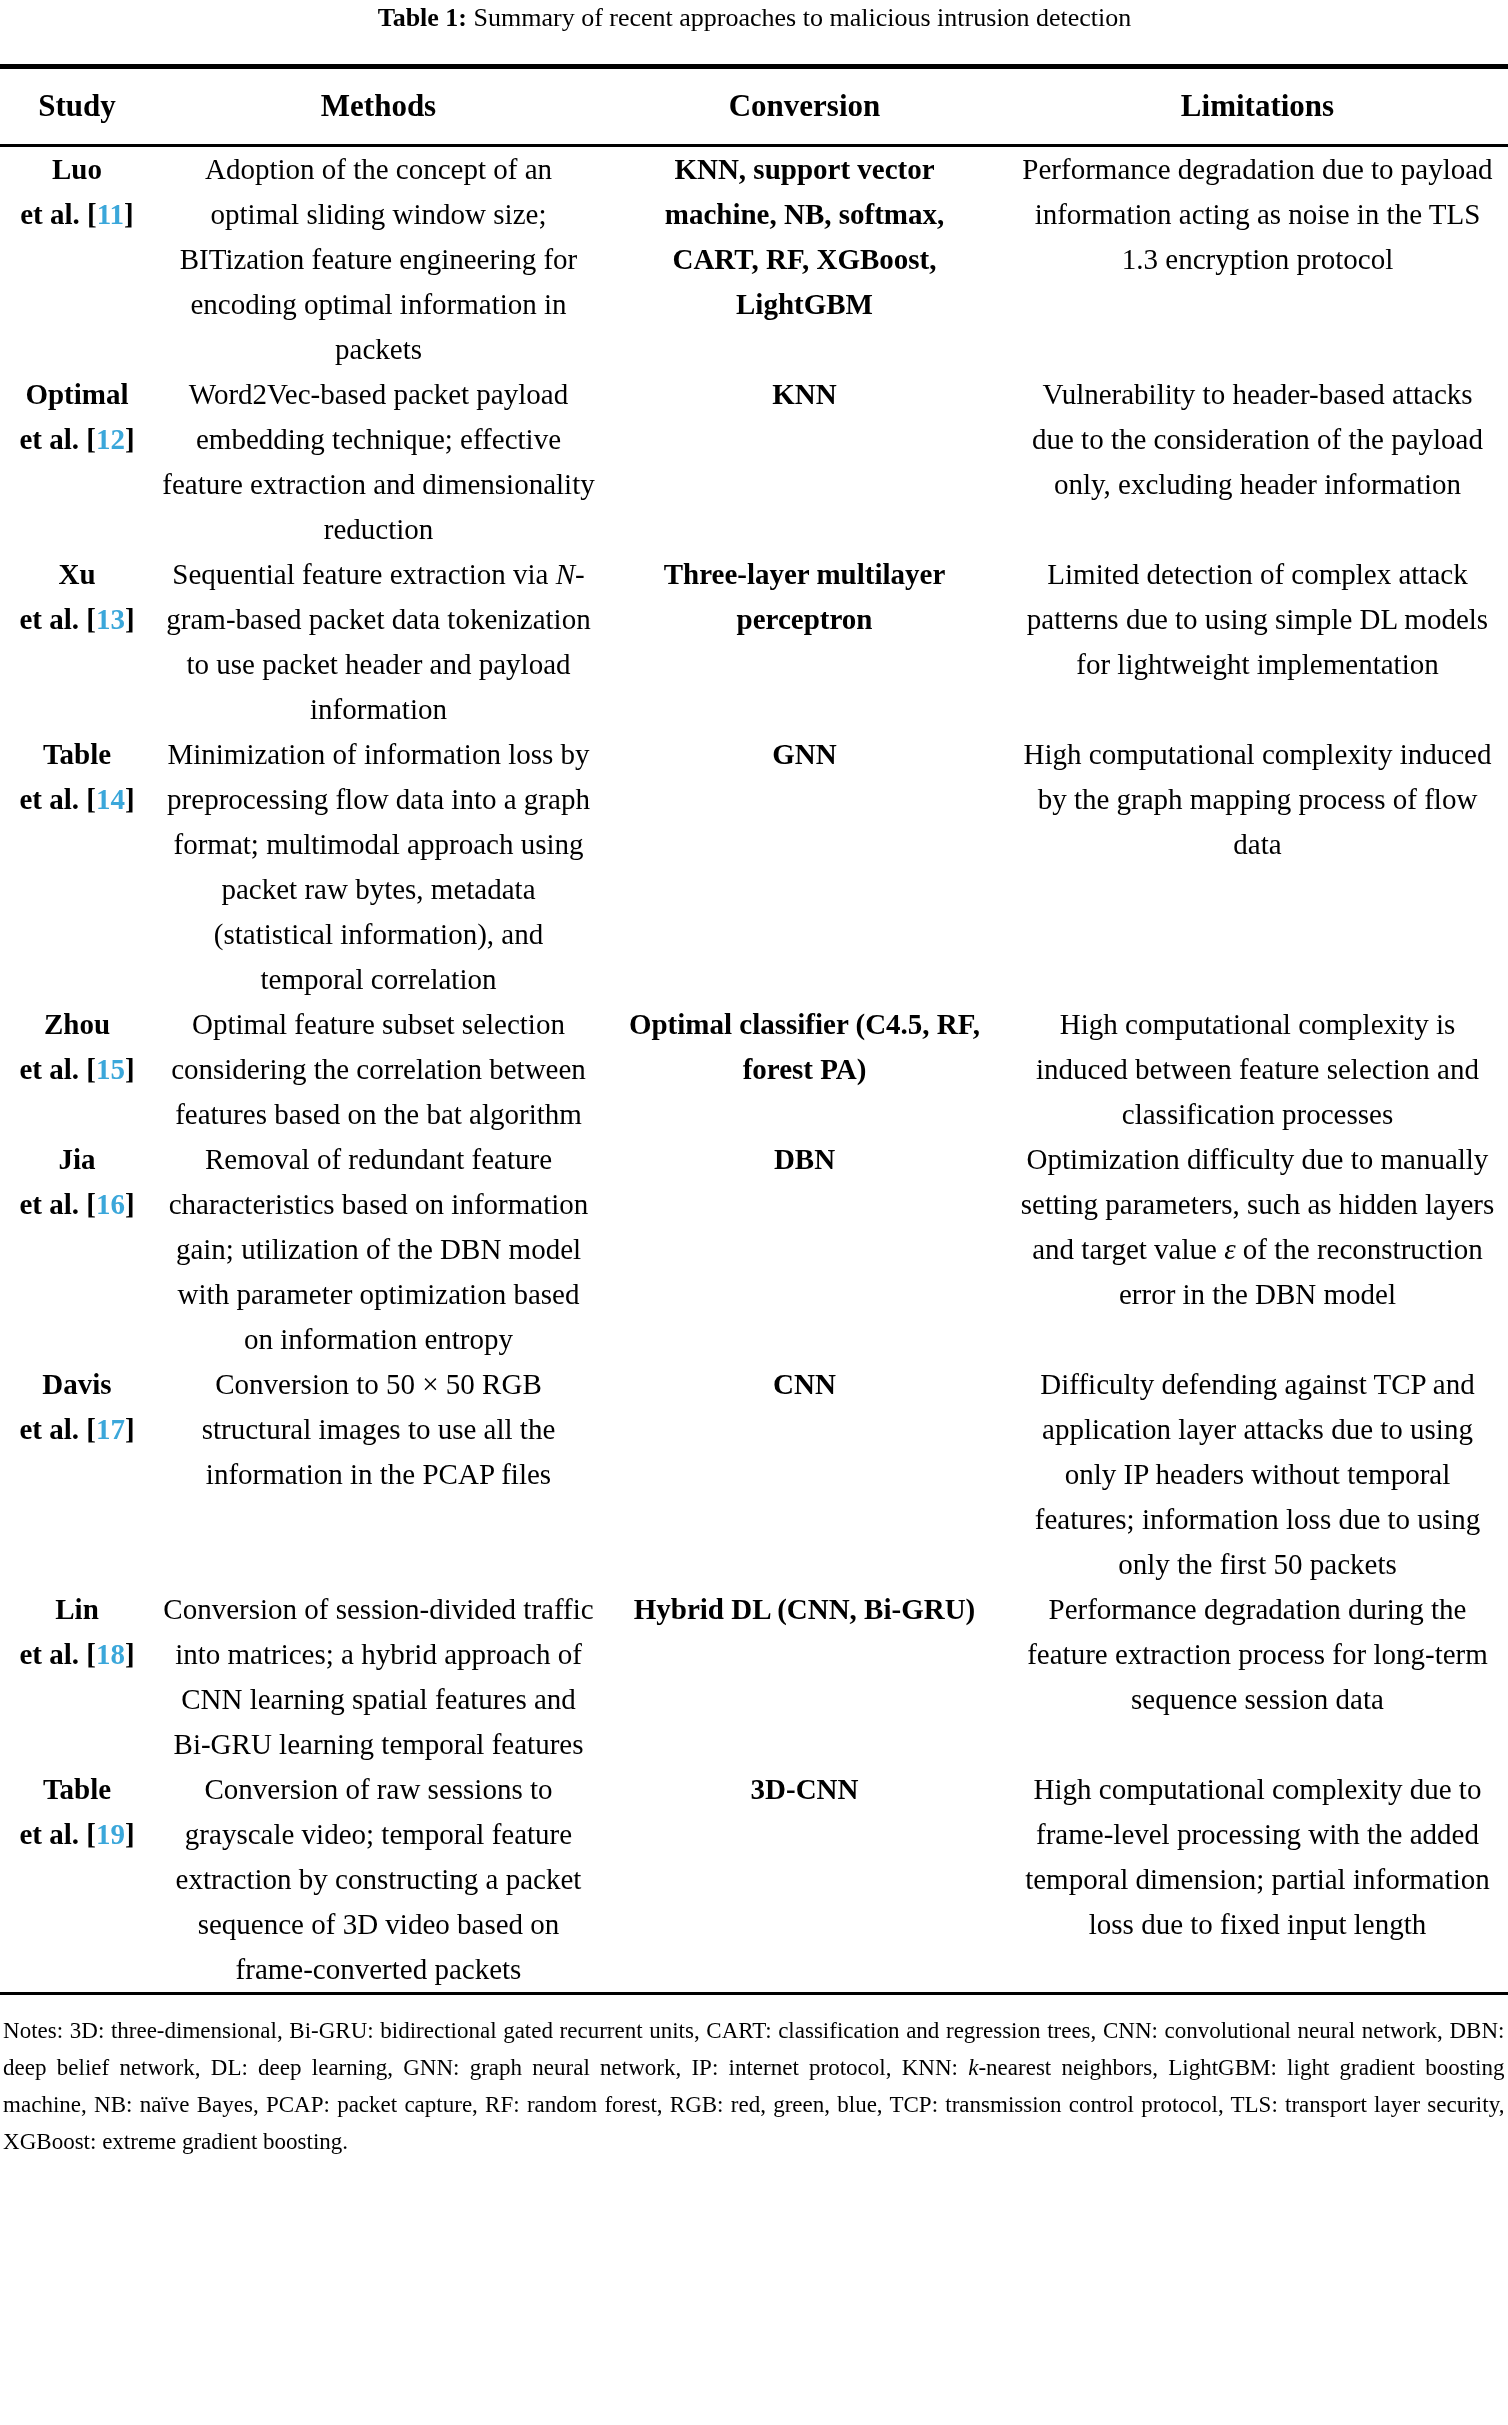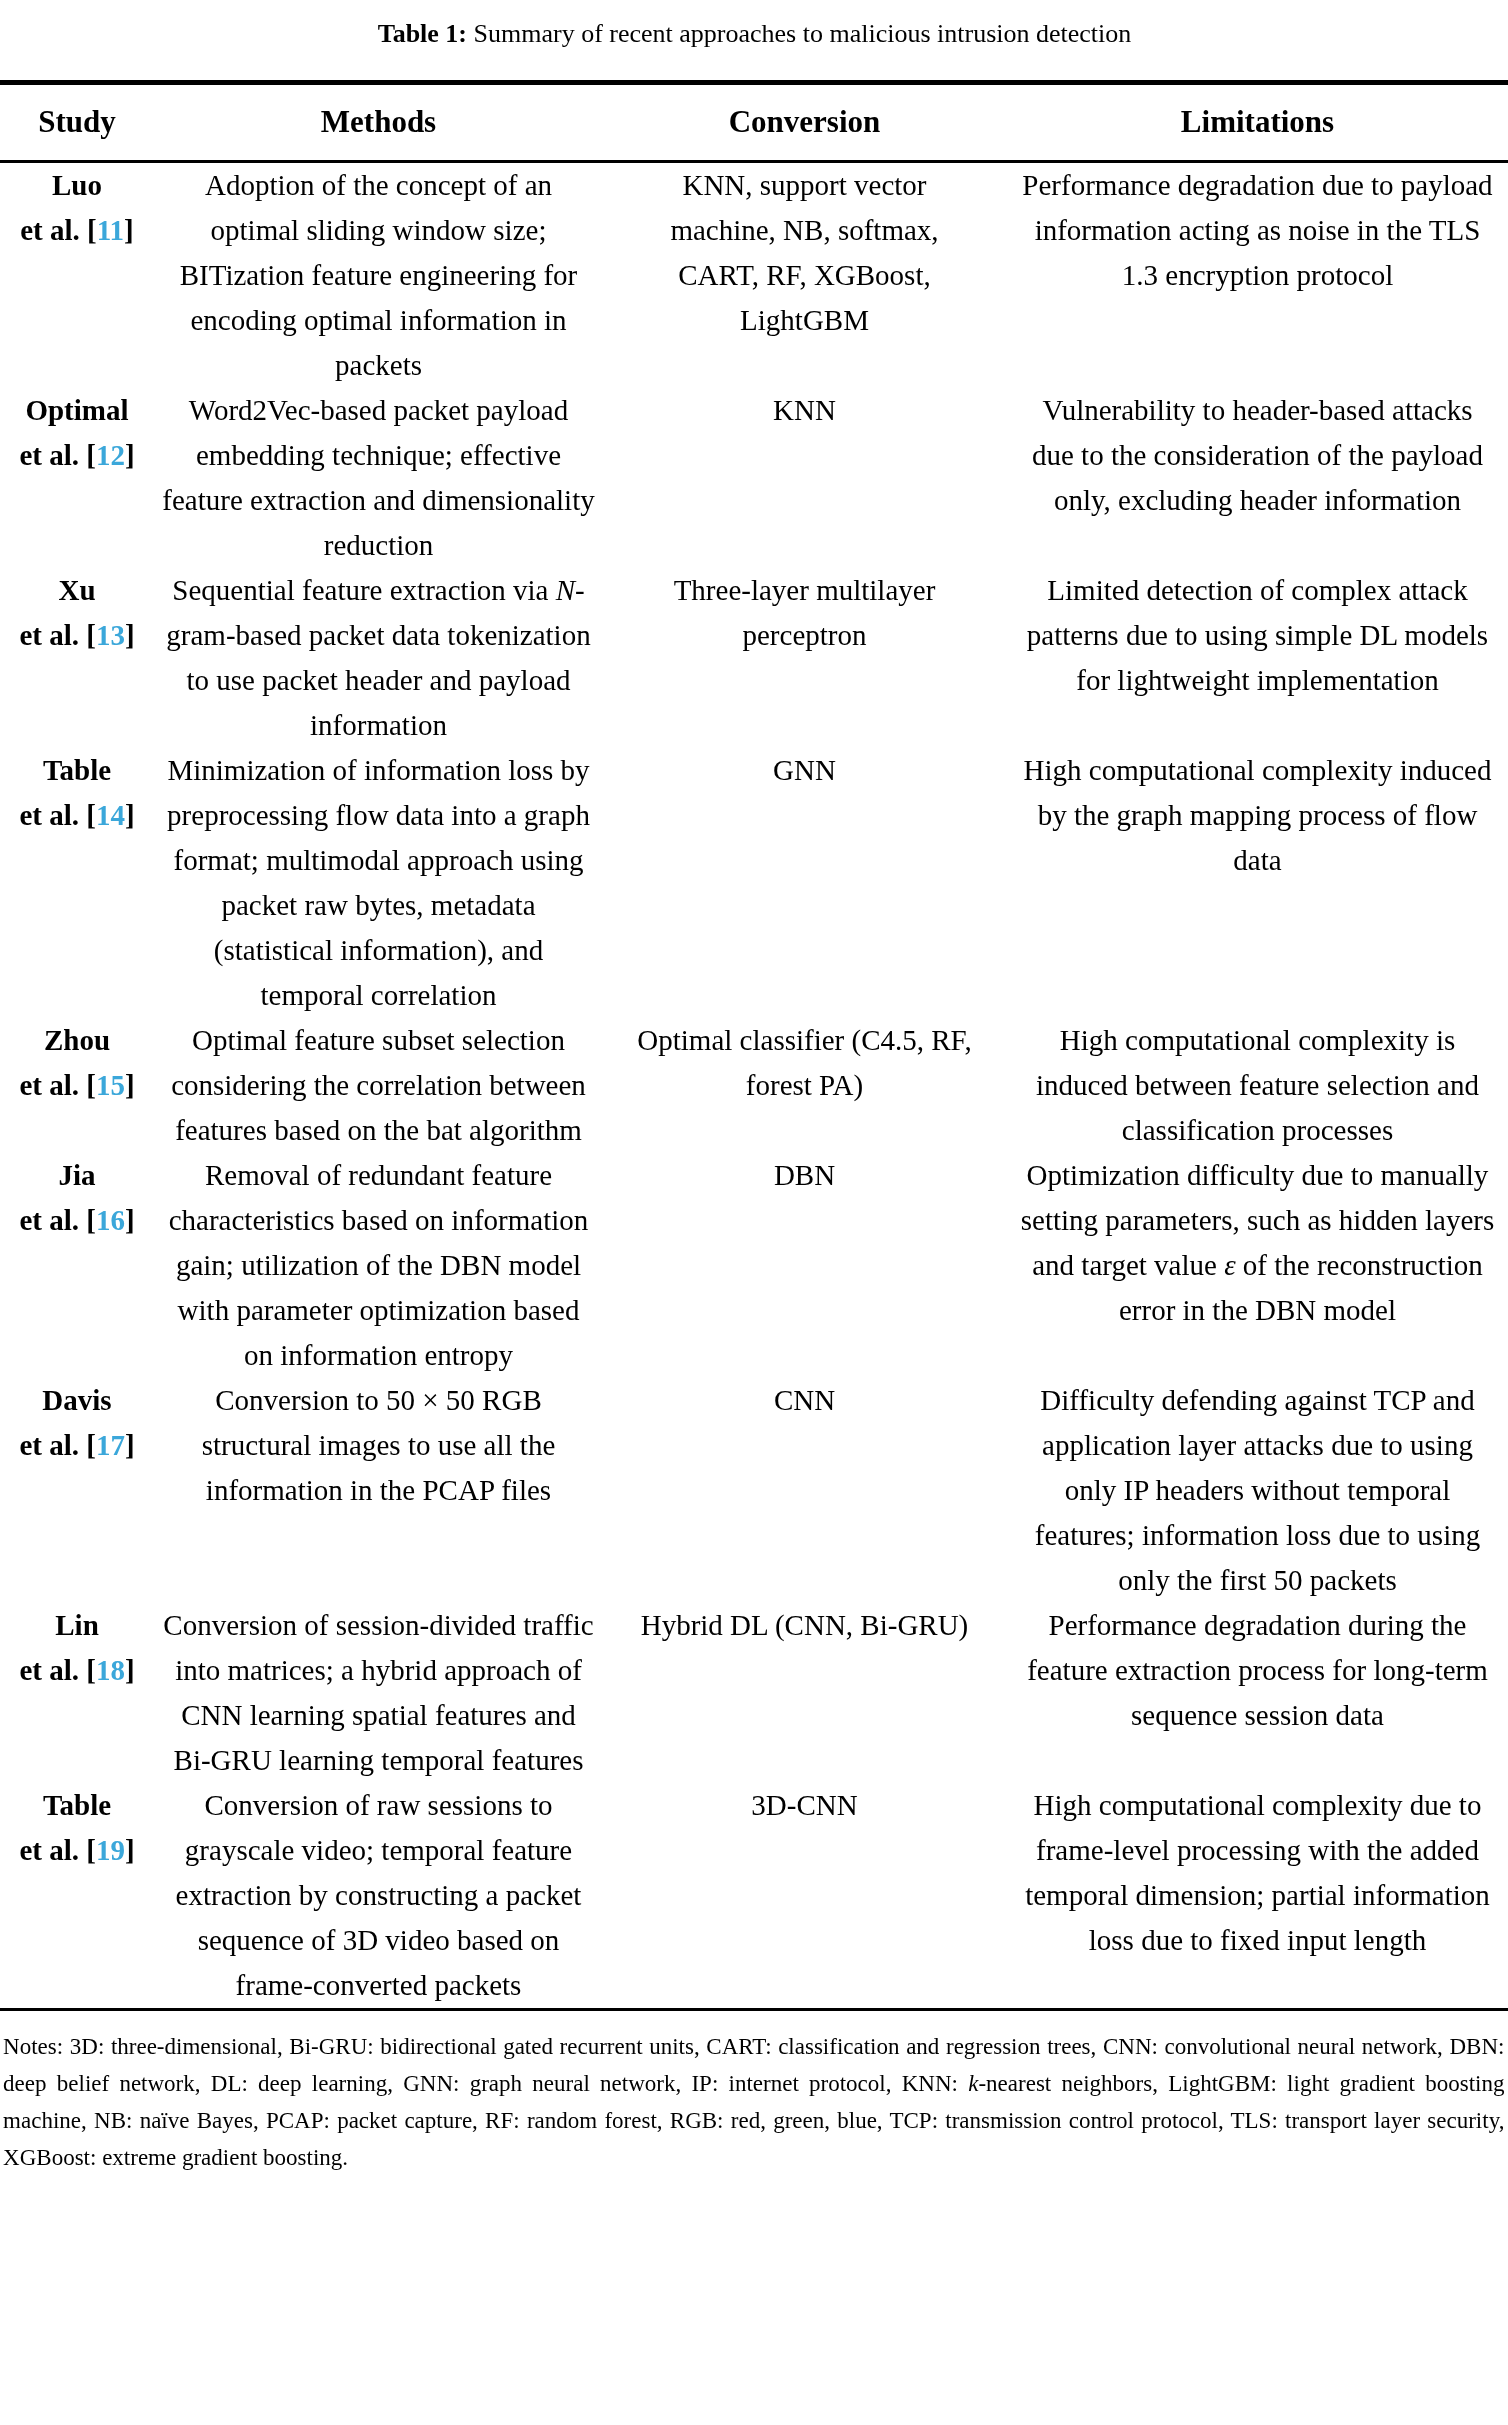--- a/index.html
+++ b/index.html
@@ -6,21 +6,21 @@
   * { margin: 0; padding: 0; box-sizing: border-box; }
   body {
     background: #ffffff;
     font-family: "Liberation Serif", "DejaVu Serif", serif;
     color: var(--text-color);
   }
   .page {
     width: 1509px;
     min-height: 2426px;
     background: #ffffff;
-    padding-top: 17px;
+    padding-top: 1px;
   }
   .caption {
     text-align: center;
     font-size: 26px;
     line-height: 34px;
     margin-bottom: 29px;
   }
   .caption .cap-label { font-weight: bold; }
   .rule-double {
     height: 5.4px;
@@ -46,21 +46,21 @@
     border-bottom: 3.1px solid var(--rule-color);
   }
   tbody td {
     vertical-align: top;
     text-align: center;
     font-size: 29px;
     line-height: 45px;
   }
   td.cell-study { padding: 0 3.1px; font-weight: bold; }
   td.cell-methods { padding: 0 7.7px; }
-  td.cell-classifiers { padding: 0 24.6px; }
+  td.cell-classifiers { padding: 0 24.6px; font-weight: bold; }
   td.cell-limitations { padding: 0 12.3px; }
   .ref {
     color: var(--ref-color);
     cursor: pointer;
   }
   .notes {
     font-size: 23px;
     line-height: 37px;
     text-align: justify;
     padding: 17px 4.6px 0 3.1px;

